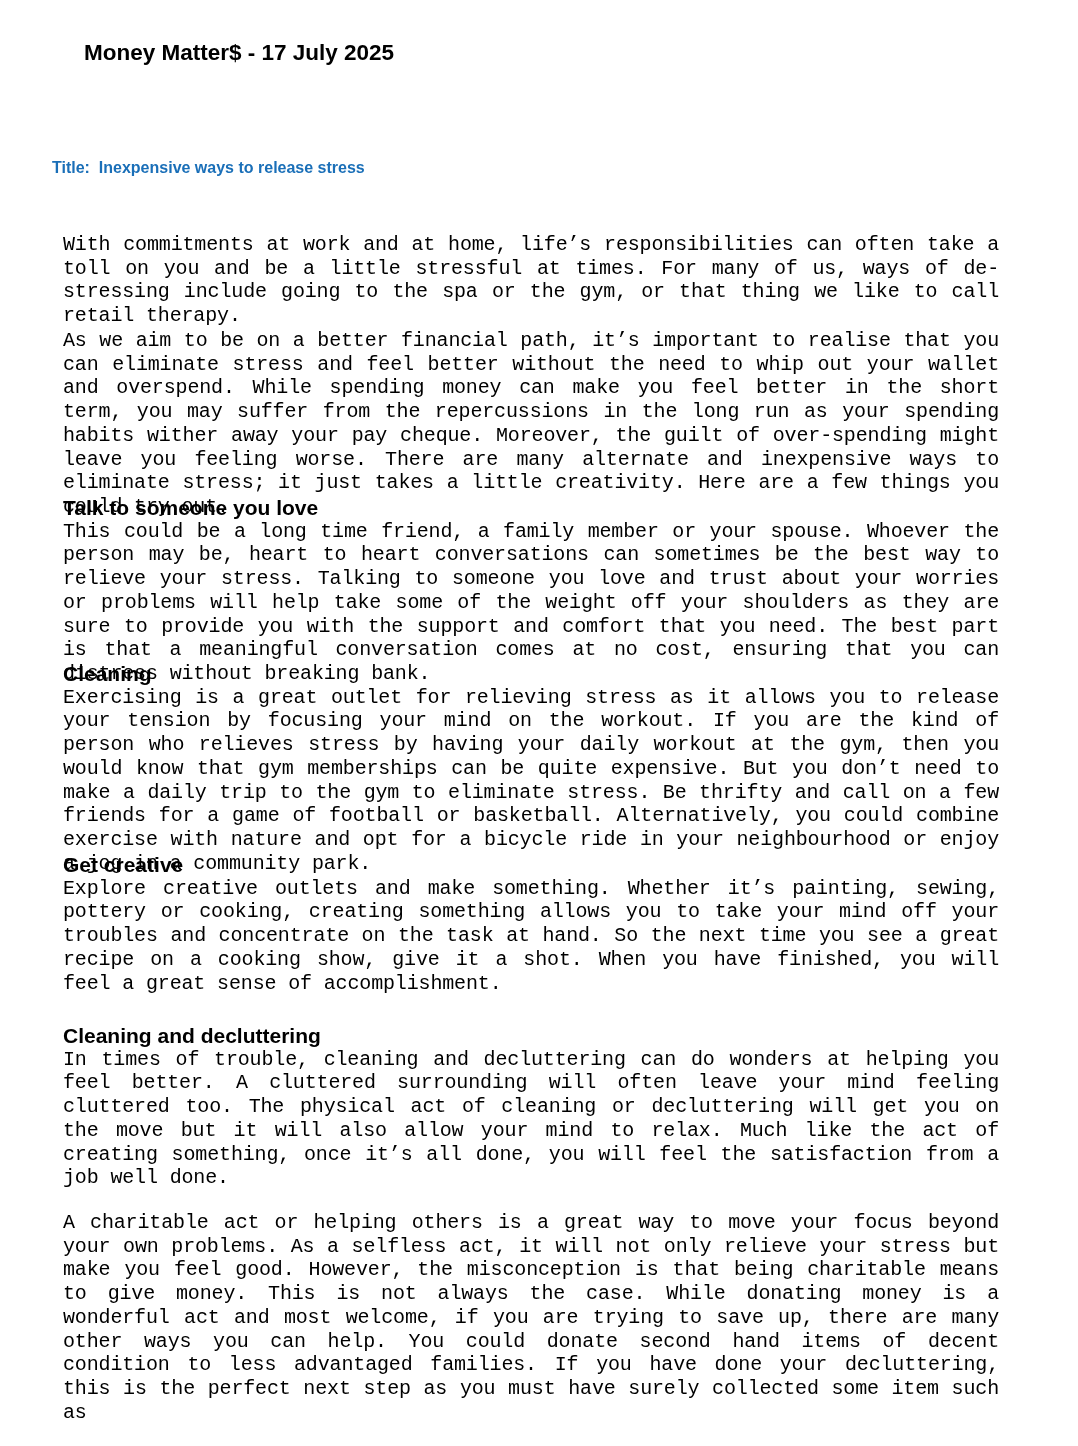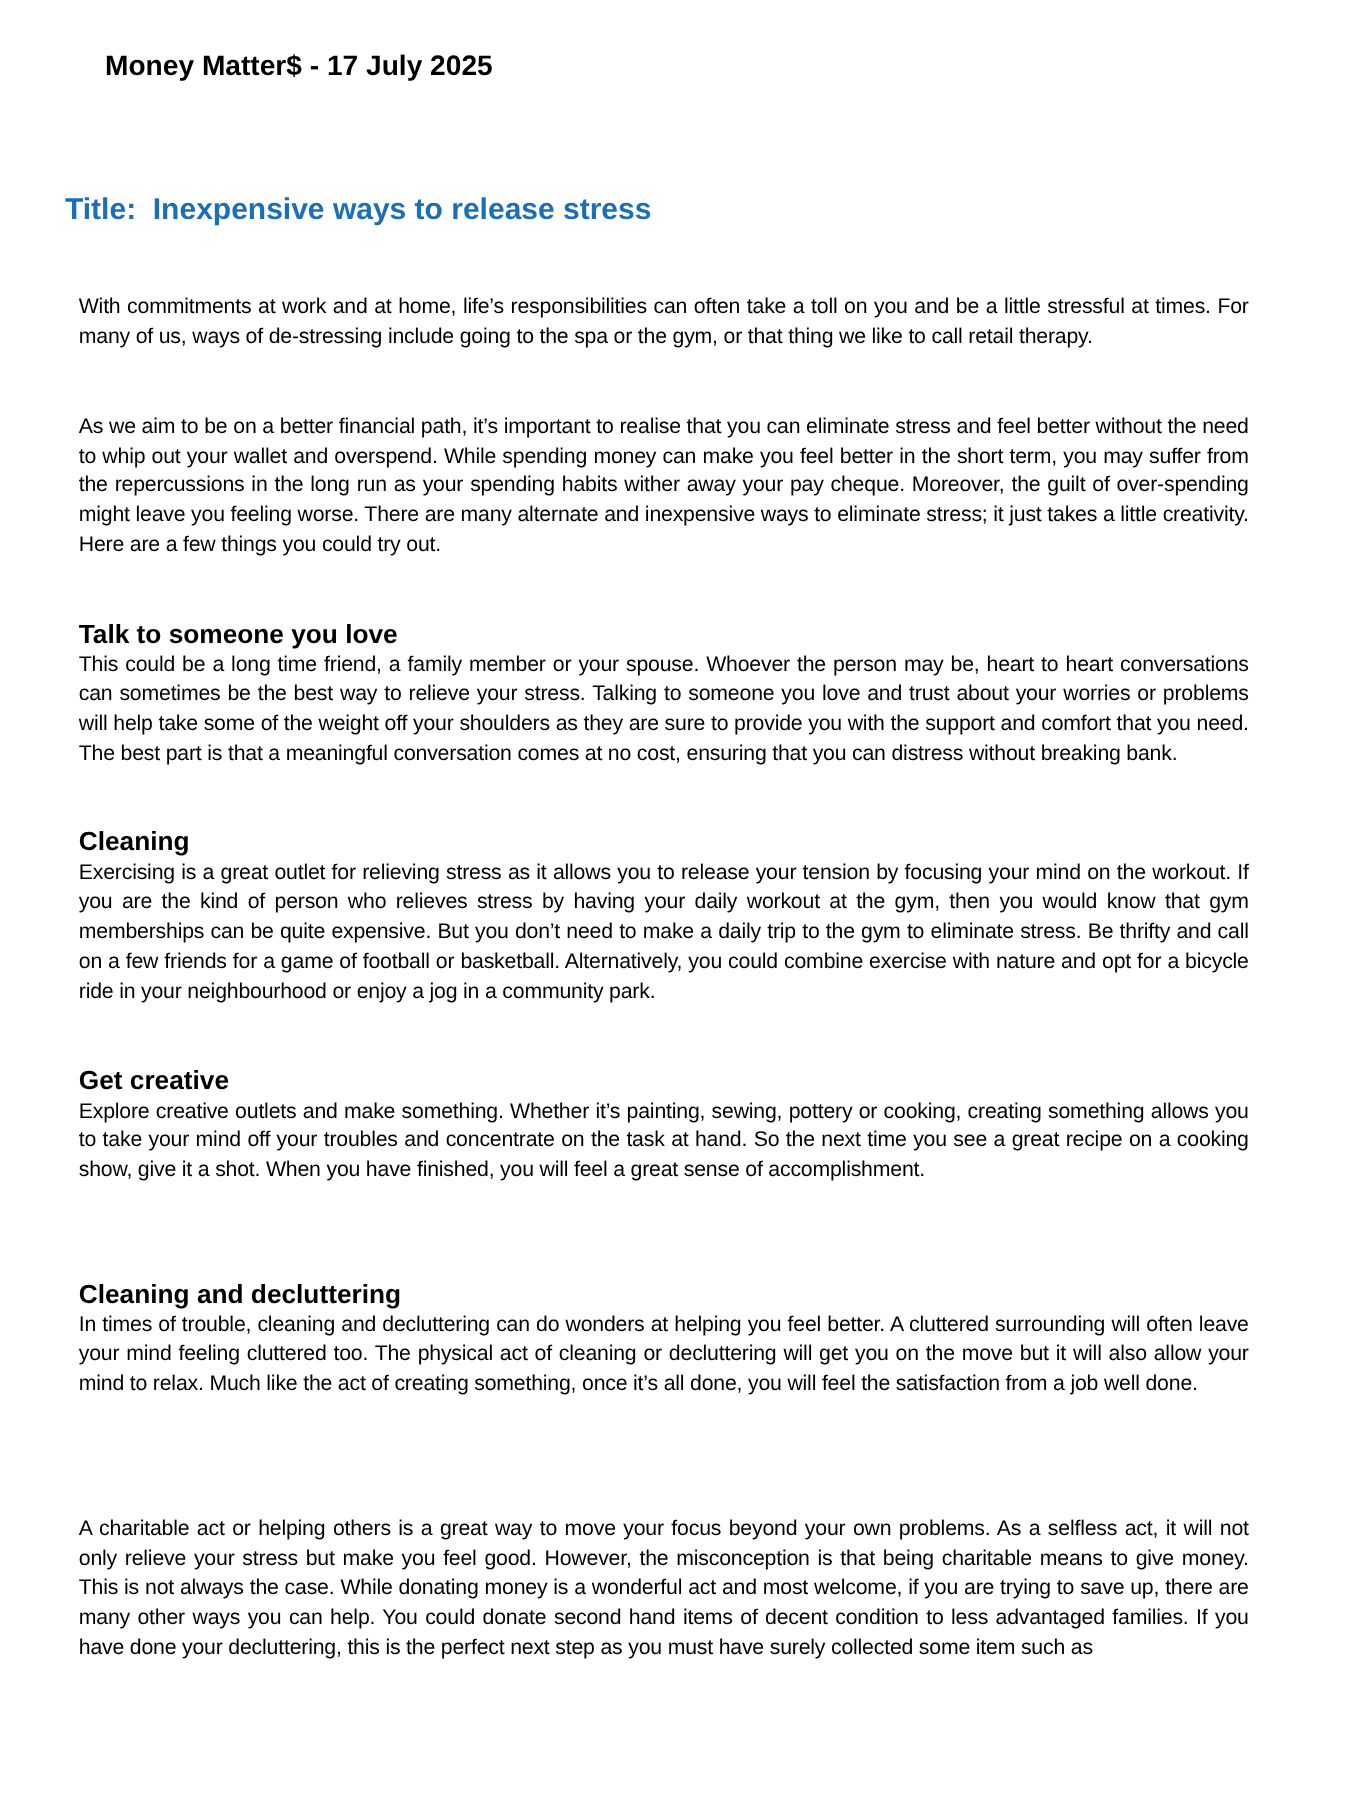--- a/index.html
+++ b/index.html
@@ -1,20 +1,20 @@
 <!DOCTYPE html>
 <html><head>
 <meta charset="utf-8">
 <style>
   html, body { margin: 0; padding: 0; background: #ffffff; }
   body { width: 1078px; height: 1446px; position: relative; overflow: hidden; font-family: "Liberation Sans", sans-serif; color: #000; }
   .header { position: absolute; left: 52px; top: 39px; margin-left: 32px; }
   .header-line { font-family: "Liberation Sans", sans-serif; font-weight: bold; font-size: 22.5px; line-height: 28px; color: #000; margin: 0; }
-  .title { position: absolute; left: 52px; top: 154px; font-weight: bold; font-size: 24px; line-height: 28px; color: #1a6fb8; margin: 0; white-space: pre; }
-  .para { font-size: 17px; line-height: 23.7px; text-align: justify; margin: 0; letter-spacing: -0.15px; }
+  .title { position: absolute; left: 52px; top: 154px; font-weight: bold; font-size: 16px; line-height: 28px; color: #1a6fb8; margin: 0; white-space: pre; }
+  .para { font-size: 20px; line-height: 23.7px; text-align: justify; margin: 0; letter-spacing: -0.15px; font-family: Liberation Mono, monospace; }
   .heading { font-size: 21px; line-height: 23.7px; font-weight: bold; margin: 0; }
   .block { position: absolute; left: 63px; width: 936px; }
 </style>
 </head>
 <body>
 
 <div class="header">
   <p class="header-line">Money Matter$ - 17 July 2025</p>
 </div>
 

